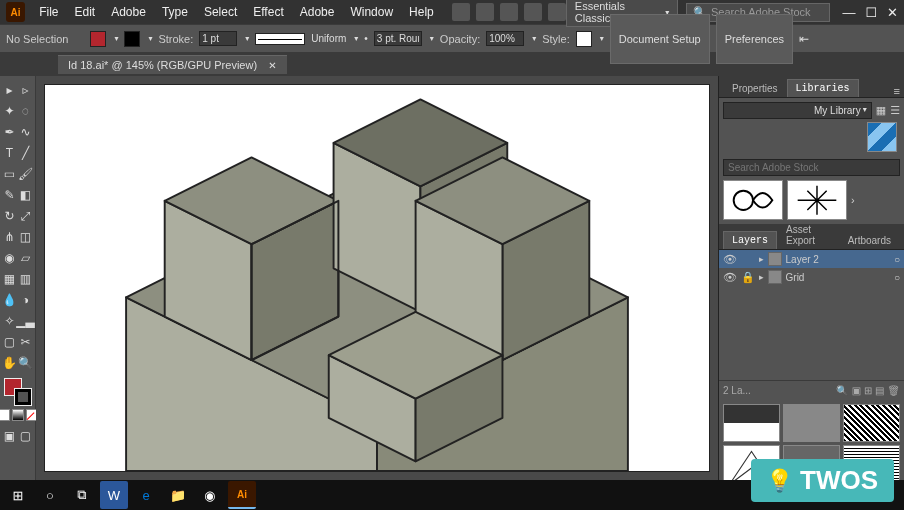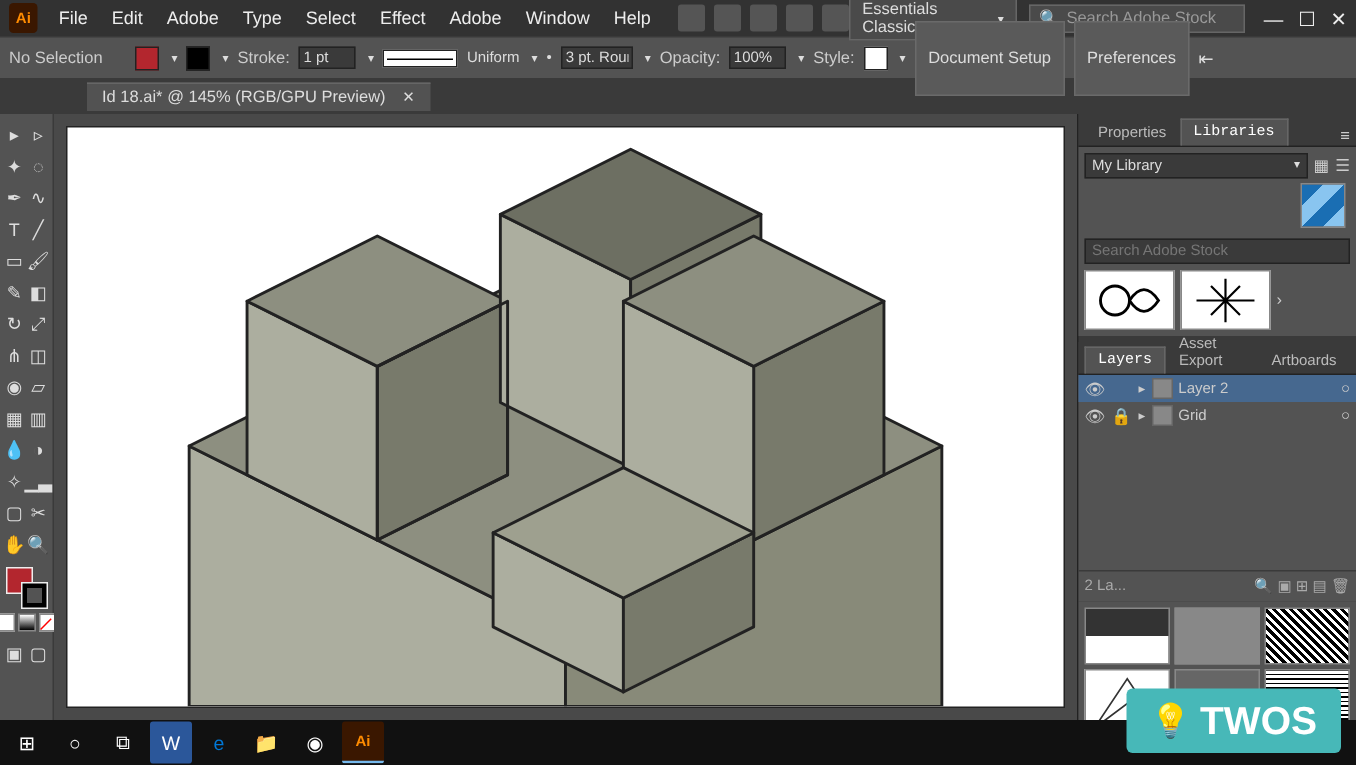--- a/index.html
+++ b/index.html
@@ -48,21 +48,21 @@
 .canvas-wrap { flex: 1; background: #494949; position: relative; overflow: hidden; }
 .canvas { position: absolute; inset: 8px; background: #ffffff; border: 1px solid #222; overflow: hidden; }
 .canvas svg { width: 100%; height: 100%; }
 
 
 .panels { width: 186px; background: #3a3a3a; display: flex; flex-direction: column; border-left: 1px solid #222; }
 .panel-tabs { display: flex; background: #3a3a3a; border-bottom: 1px solid #222; height: 22px; align-items: end; padding: 0 4px; gap: 0; }
 .ptab { padding: 3px 8px; font-size: 10px; color: #bbb; border: 1px solid transparent; border-bottom: none; }
 .ptab.active { background: #535353; color: #fff; border-color: #666; font-family: Liberation Mono, monospace; }
 .panel-body { background: #535353; padding: 4px; flex-shrink: 0; }
-.lib-sel { width: 100%; background: #3a3a3a; border: 1px solid #222; padding: 2px 4px; font-size: 10px; color: #ddd; display: flex; justify-content: space-between; }
+.lib-sel { width: 100%; background: #3a3a3a; border: 1px solid #222; padding: 2px 4px; font-size: 10px; color: #ddd; display: flex; justify-content: flex-end; }
 .lib-thumbs { display: flex; gap: 4px; margin-top: 4px; }
 .thumb { background: #fff; border: 1px solid #888; width: 60px; height: 40px; position: relative; }
 .layer-row { display: flex; align-items: center; gap: 4px; padding: 2px 4px; font-size: 10px; }
 .layer-row.active { background: #46688f; }
 .layer-icon { width: 14px; height: 14px; background: #888; border: 1px solid #666; }
 .layer-eye { width: 14px; font-size: 11px; }
 .panel-foot { font-size: 10px; padding: 4px; color: #aaa; background: #535353; border-top: 1px solid #3a3a3a; display: flex; justify-content: space-between; }
 .assets { display: grid; grid-template-columns: repeat(3, 1fr); gap: 3px; padding: 4px; background: #535353; }
 .asset { background: #fff; height: 38px; border: 1px solid #888; }
 .cc-thumb { width: 30px; height: 30px; margin: 3px; background: linear-gradient(135deg, #1a6eb3 25%, #89c5f0 25% 50%, #1a6eb3 50% 75%, #89c5f0 75%); border: 1px solid #888; float: right; }

